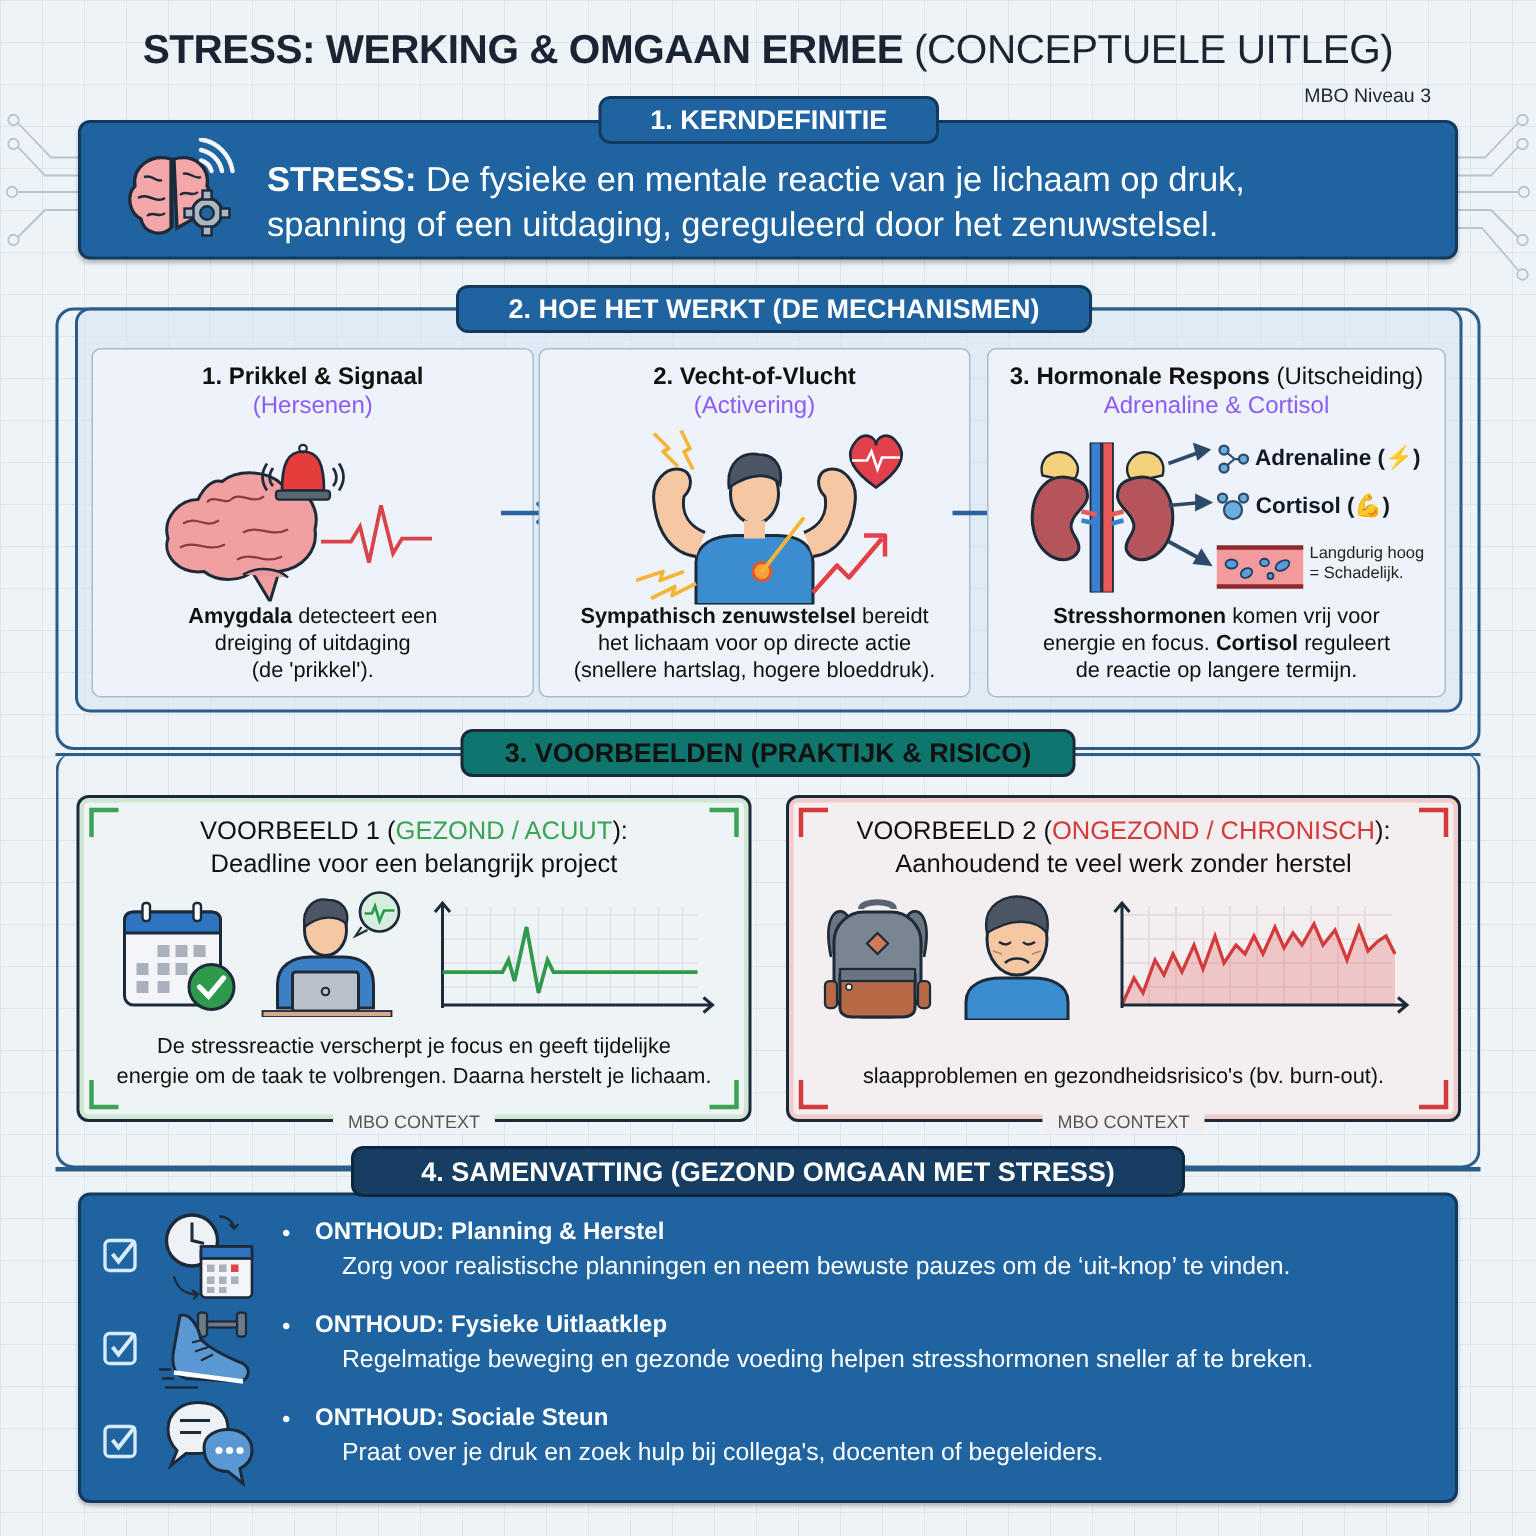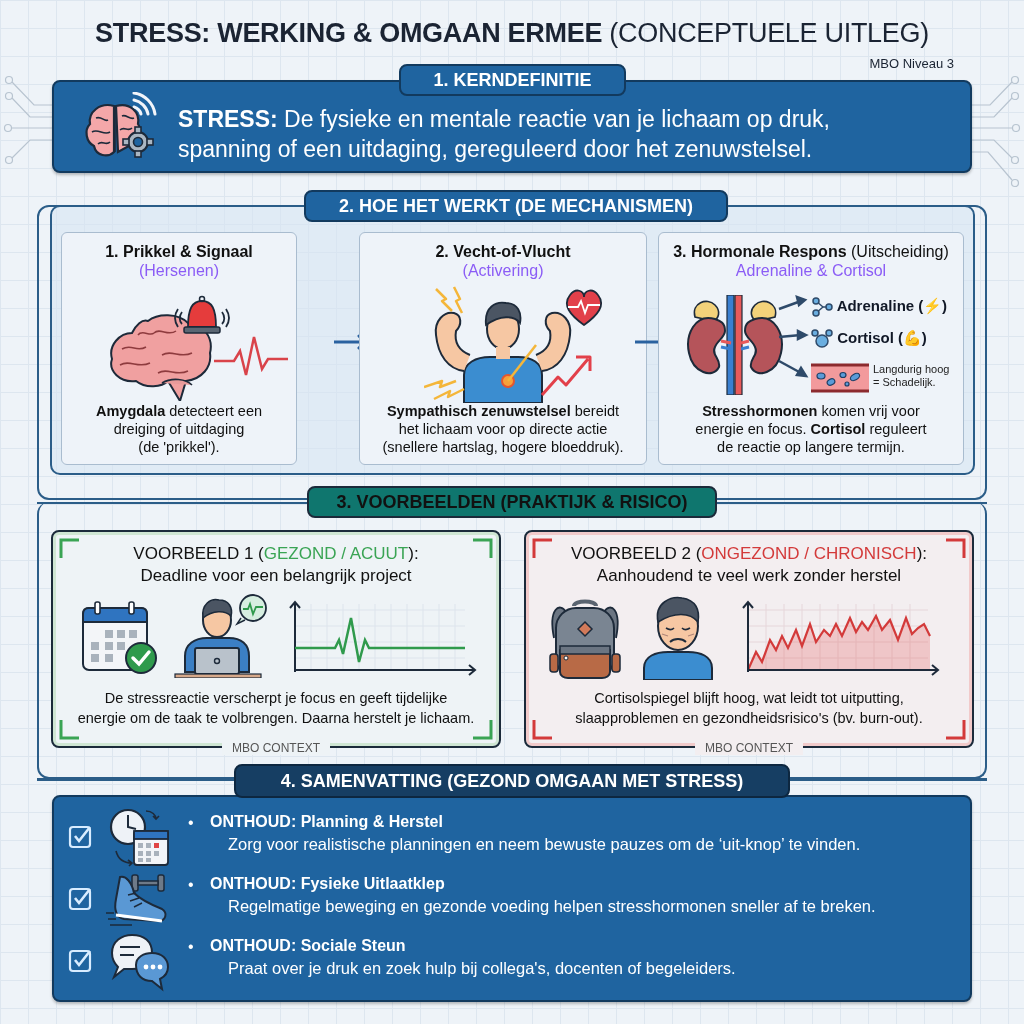--- a/index.html
+++ b/index.html
@@ -194,21 +194,21 @@
     <b>STRESS:</b>
     <span>De fysieke en mentale reactie van je lichaam op druk,</span><br>
     <span>spanning of een uitdaging, gereguleerd door het zenuwstelsel.</span>
   </div>
 </div>
 
 <div class="s2-outer"></div>
 <div class="s2-inner"></div>
 <div class="s2-tab">2. HOE HET WERKT (DE MECHANISMEN)</div>
 
-<div class="mech" style="left:61px;width:236px">
+<div class="mech" style="left:61px;width:295px">
   <h3>1. Prikkel &amp; Signaal</h3>
   <div class="sub">(Hersenen)</div>
   <svg style="position:absolute;left:40px;top:60px" width="240" height="108" viewBox="0 0 240 108">
     <path d="M30 40 C18 40 6 52 10 66 C6 78 18 90 34 88 C44 96 60 94 66 88 L78 108 L84 88 C100 86 110 74 108 60 C112 44 100 30 86 30 C76 20 56 20 46 28 C40 26 34 32 30 40 Z" fill="#f0a0a0" stroke="#1d2a3a" stroke-width="2"></path>
     <g stroke="#8e3b3e" stroke-width="1.5" fill="none">
       <path d="M20 56 C30 50 34 60 44 54"></path>
         <path d="M18 72 C28 66 36 76 48 70"></path>
       <path d="M52 40 C58 34 66 44 74 38"></path>
         <path d="M60 62 C70 56 78 66 90 60"></path>
       <path d="M56 80 C66 74 74 84 86 78"></path>
@@ -470,21 +470,21 @@
         <line x1="142" y1="4" x2="142" y2="70"></line>
         <line x1="160" y1="4" x2="160" y2="70"></line>
         <line x1="178" y1="4" x2="178" y2="70"></line>
     </g>
     <path d="M16 70 L24 52 L30 62 L38 40 L44 50 L50 36 L56 48 L64 30 L70 46 L78 24 L84 42 L92 30 L98 36 L104 24 L110 36 L118 18 L124 32 L130 22 L136 30 L144 16 L150 30 L158 20 L166 40 L174 18 L180 34 L186 28 L192 24 L198 36 L198 70 Z" fill="rgba(229,80,80,0.25)"></path>
     <path d="M16 70 L24 52 L30 62 L38 40 L44 50 L50 36 L56 48 L64 30 L70 46 L78 24 L84 42 L92 30 L98 36 L104 24 L110 36 L118 18 L124 32 L130 22 L136 30 L144 16 L150 30 L158 20 L166 40 L174 18 L180 34 L186 28 L192 24 L198 36" stroke="#d33a3a" stroke-width="2.2" fill="none"></path>
     <path d="M16 70 L206 70 M200 65 L206 70 L200 75" stroke="#1d2a3a" stroke-width="2" fill="none"></path>
     <path d="M16 72 L16 2 M11 8 L16 2 L21 8" stroke="#1d2a3a" stroke-width="2" fill="none"></path>
   </svg>
   <div class="ex-desc">
-    <span>Cortisolspiegel blijft hoog, wat leidt tot uitputting,</span><br>
+    <br>
     <span>slaapproblemen en gezondheidsrisico's (bv. burn-out).</span>
   </div>
   <div class="ctx">MBO CONTEXT</div>
 </div>
 
 <div class="s4-line" style="left:37px;width:200px"></div>
 <div class="s4-line" style="left:788px;width:199px"></div>
 <div class="s4-tab">4. SAMENVATTING (GEZOND OMGAAN MET STRESS)</div>
 <div class="s4">
 

